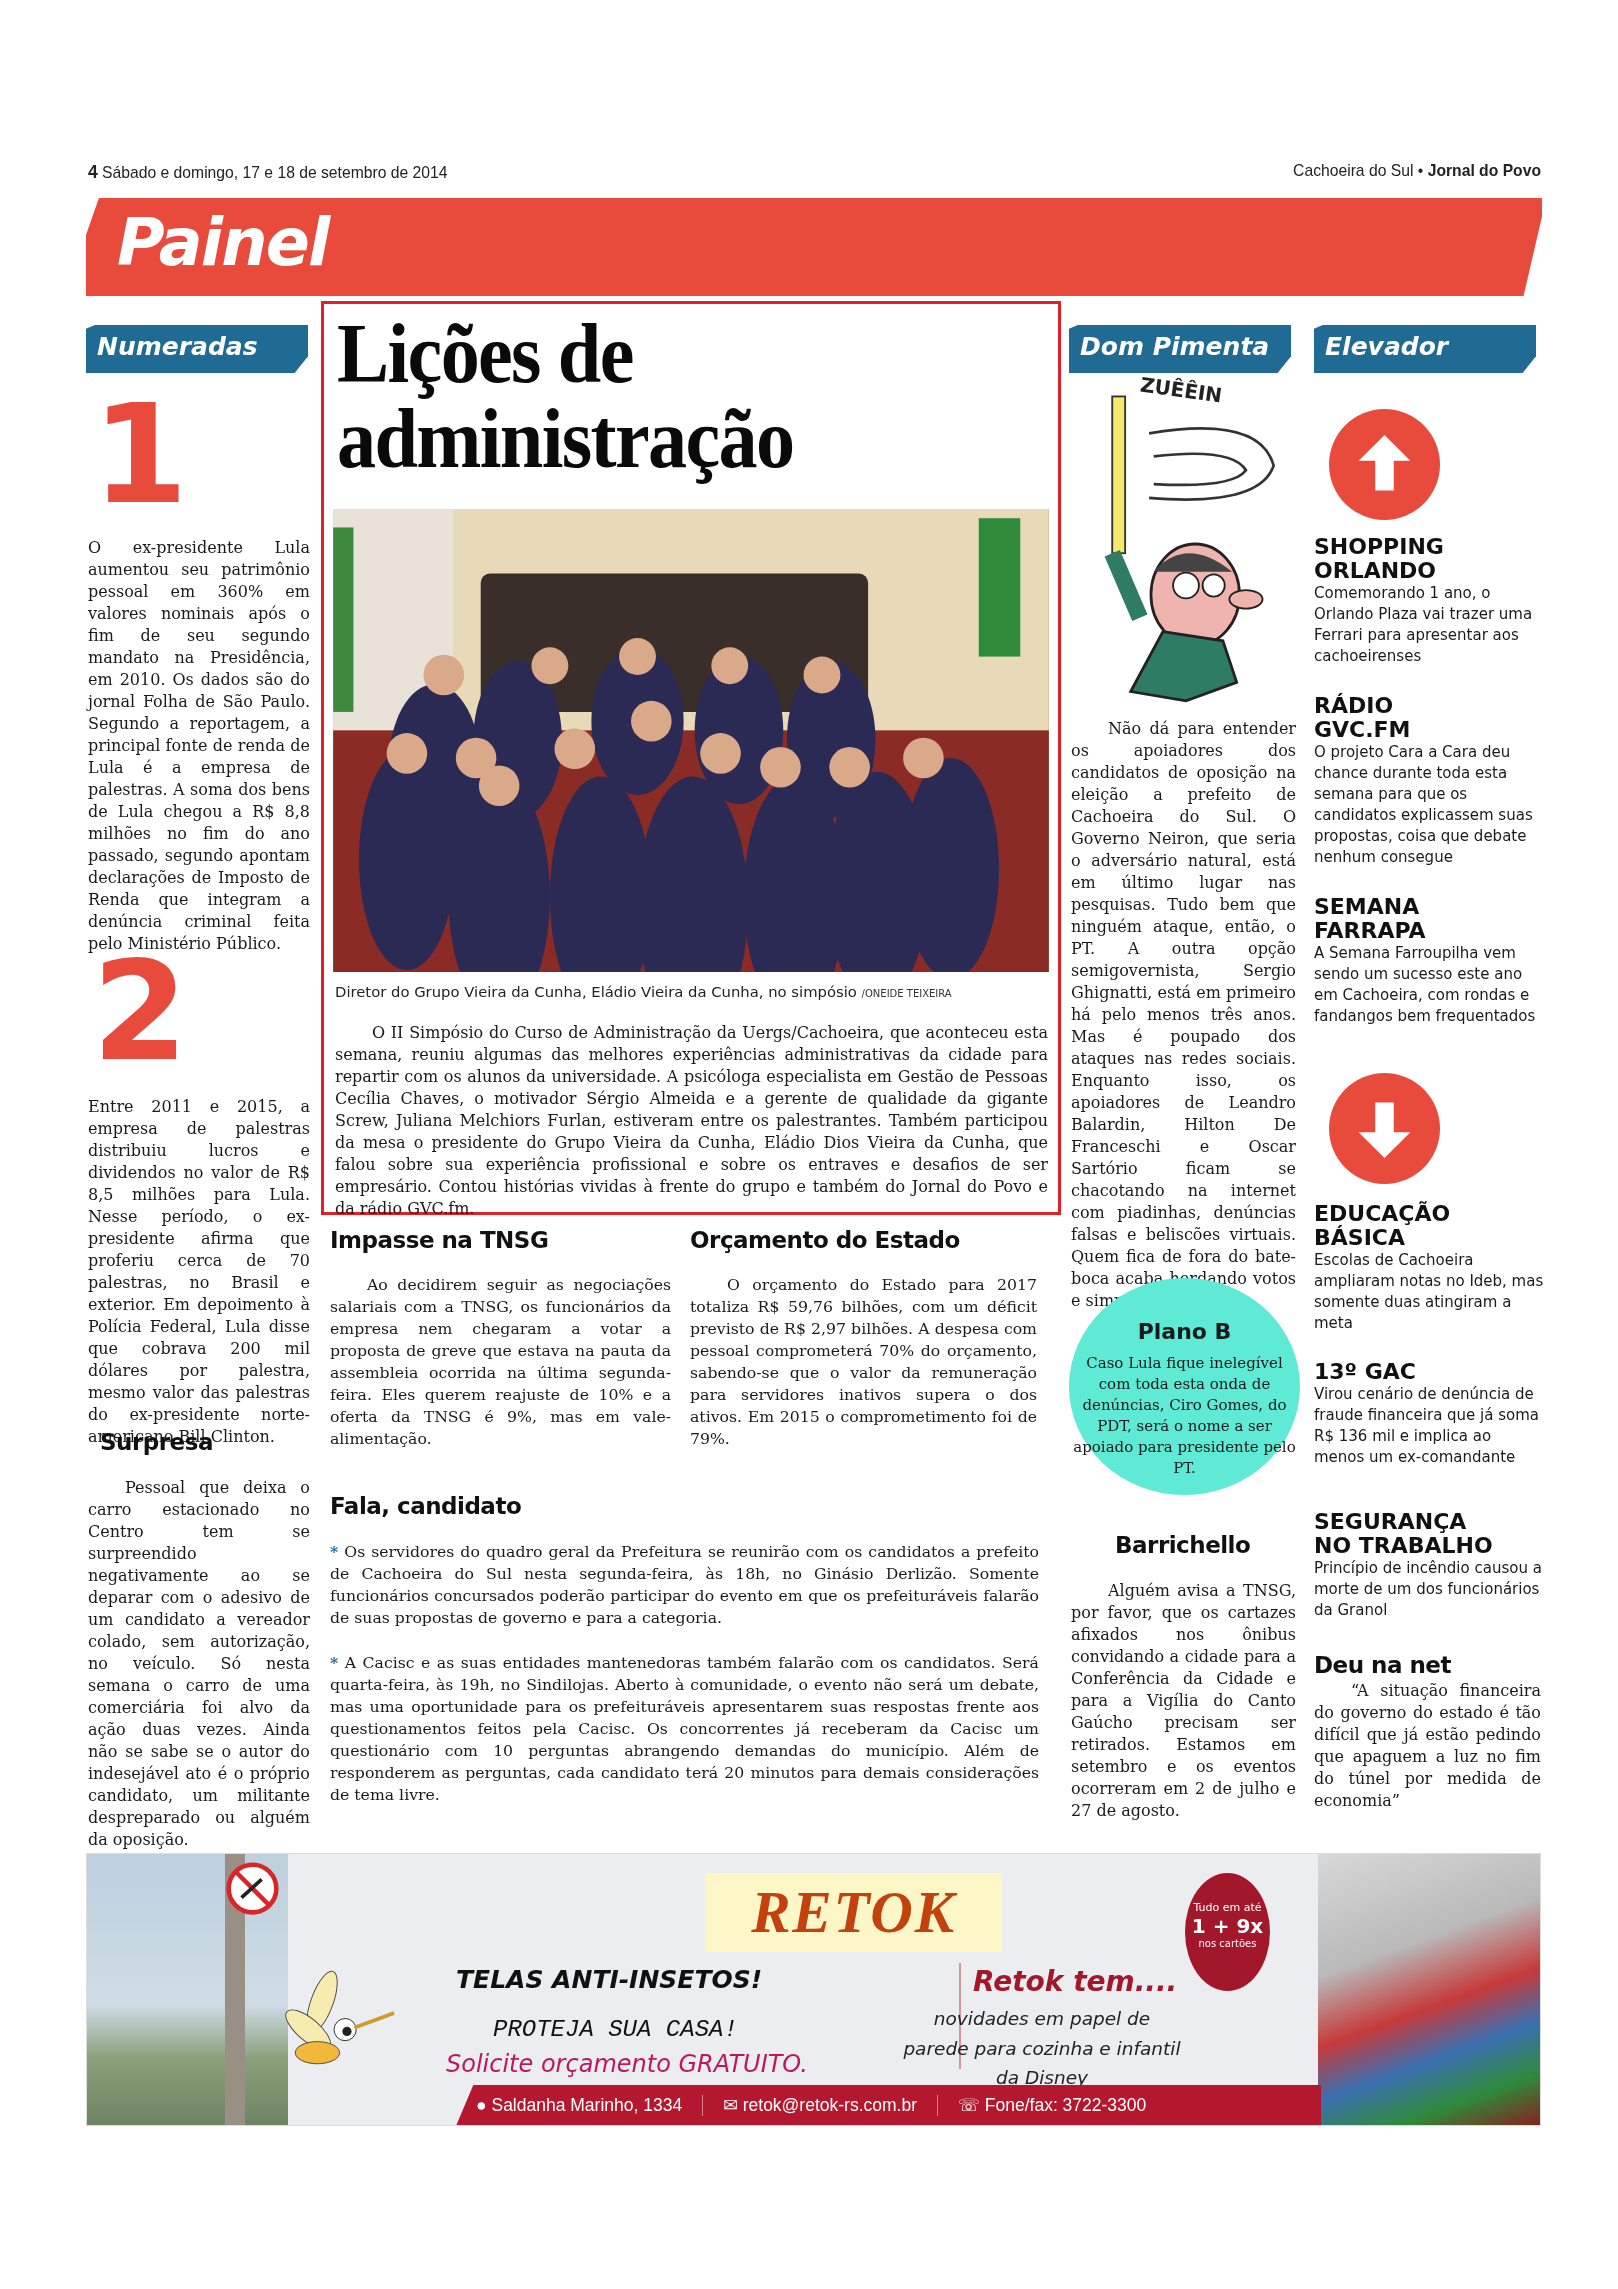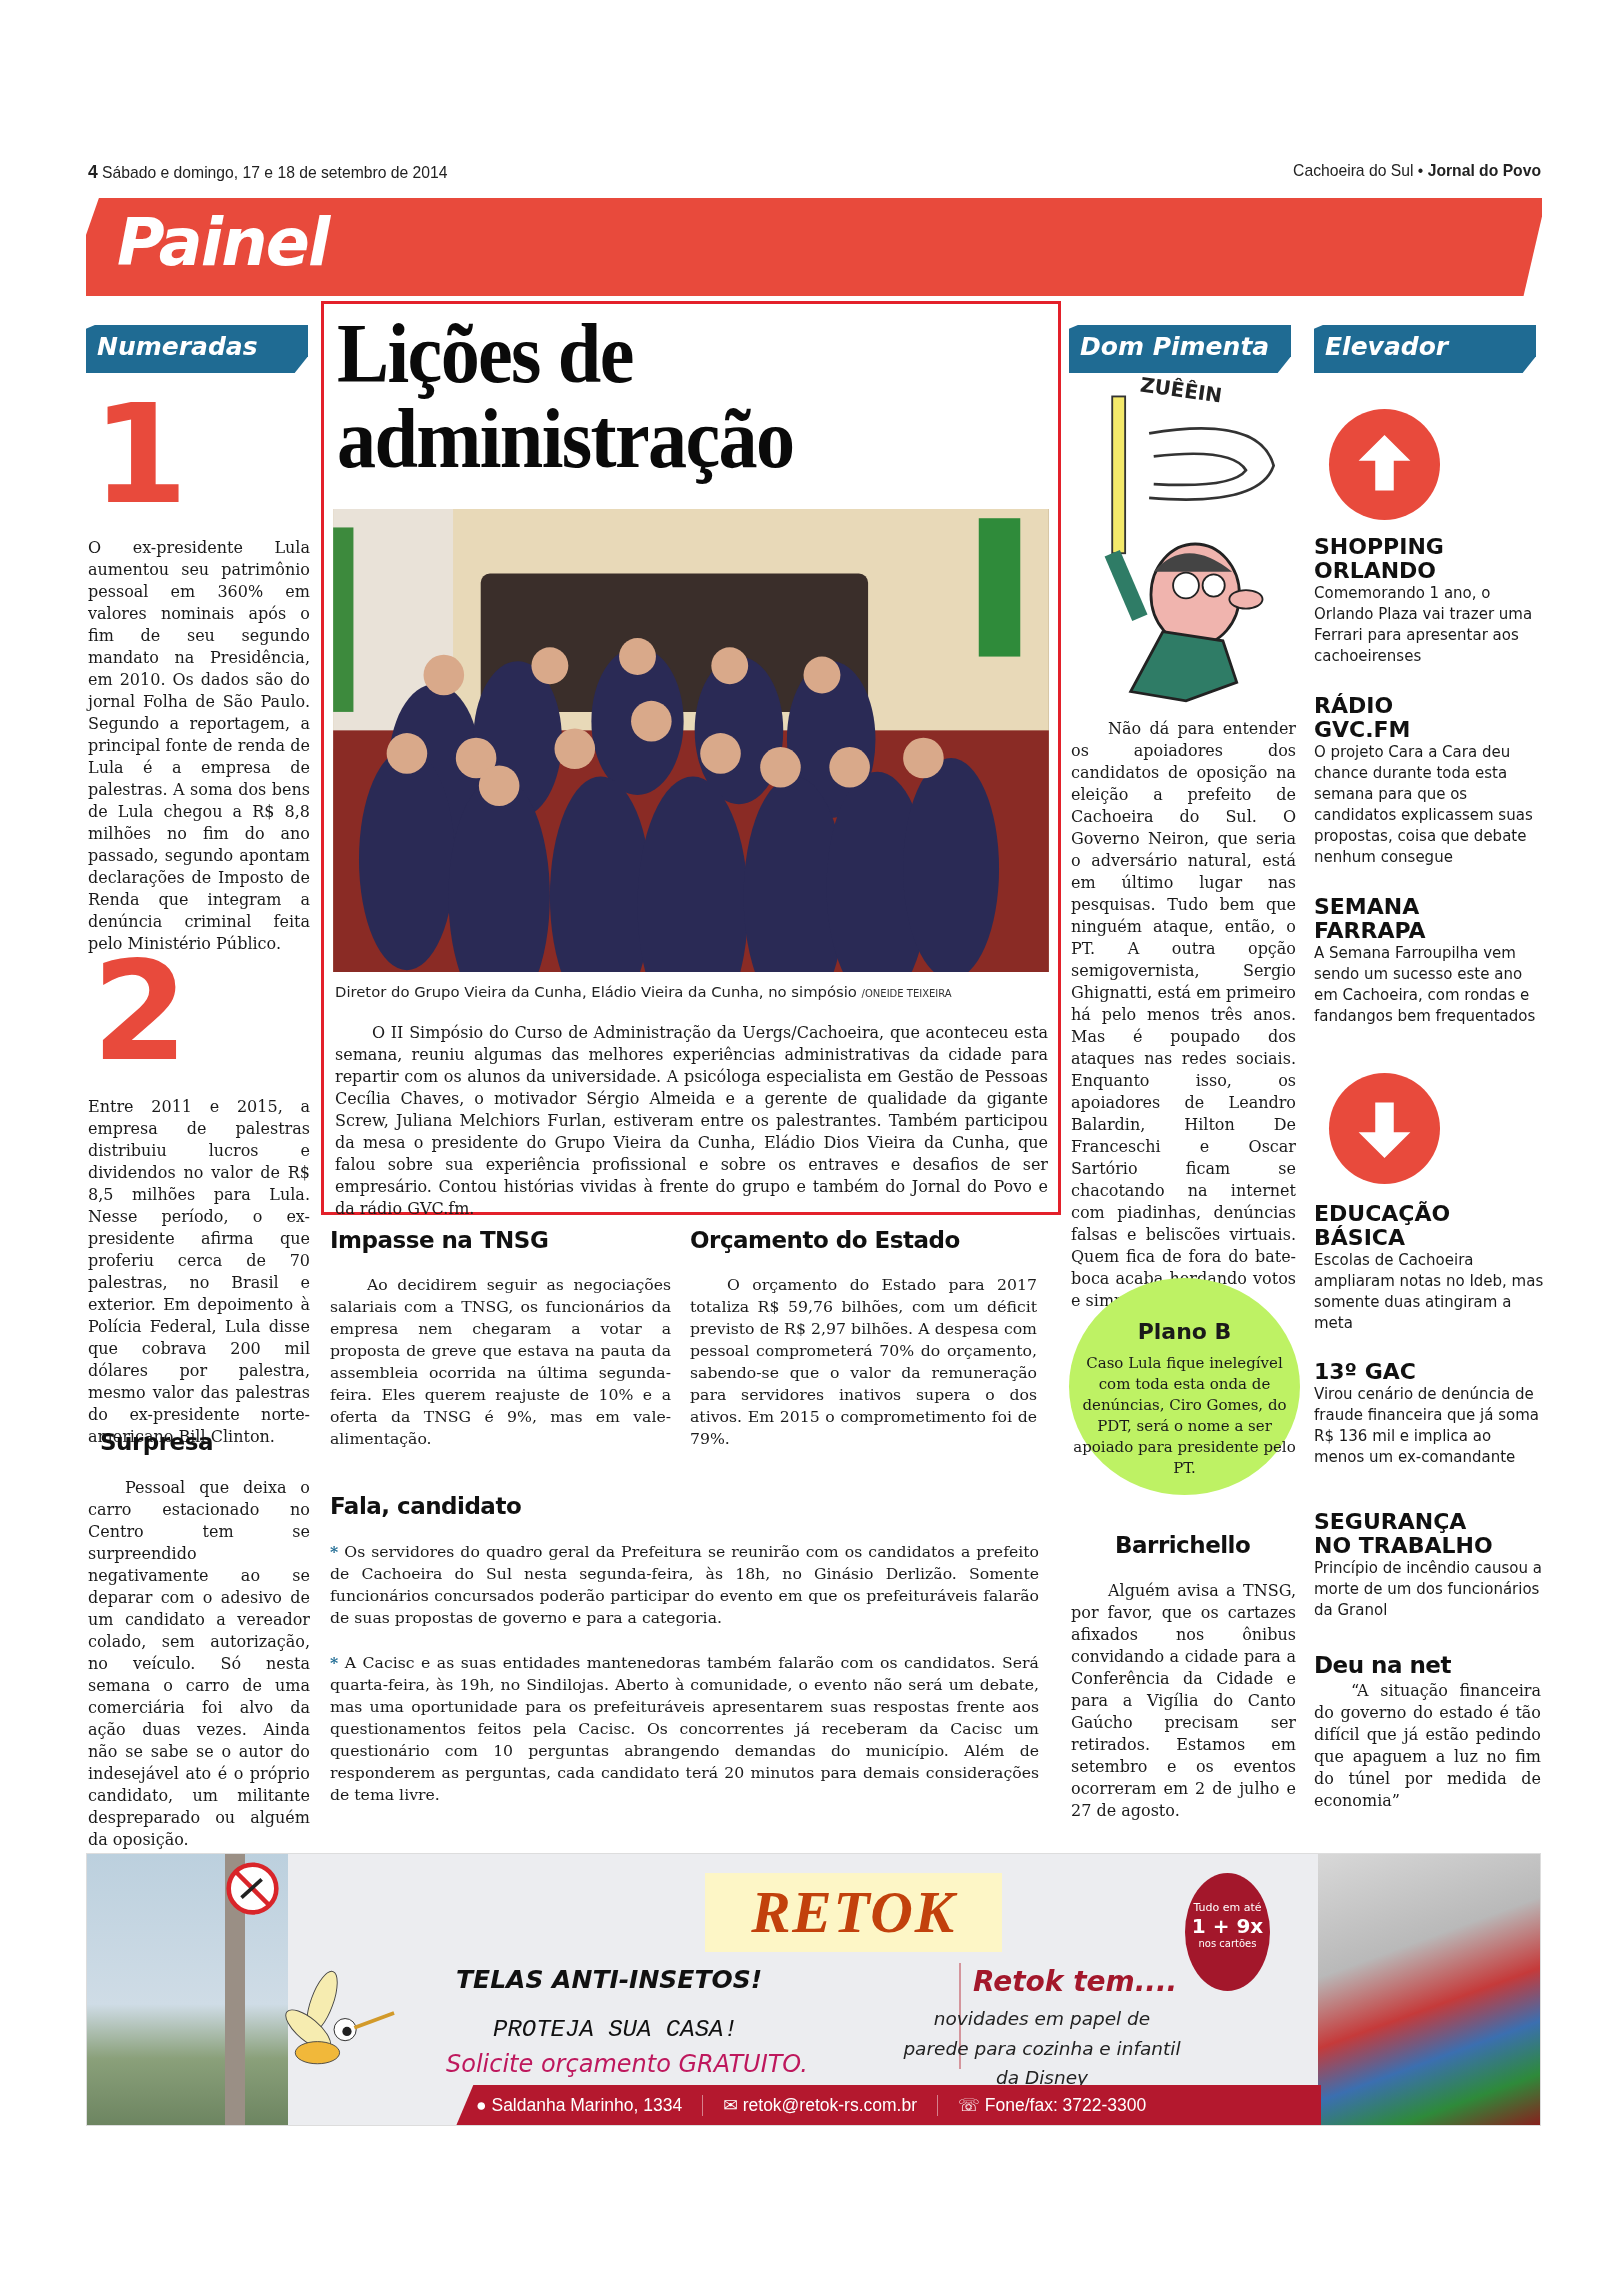--- a/index.html
+++ b/index.html
@@ -36,21 +36,21 @@
   .caption { position: absolute; left: 11px; top: 679px; font-family: "DejaVu Sans", sans-serif; font-size: 14.8px; color: #222; }
   .caption .credit { font-size: 10px; text-transform: uppercase; color: #333; }
   .story-text { position: absolute; left: 11px; top: 718px; width: 713px; font-size: 16px; line-height: 22px; text-align: justify; }
 
   
   .elev-title { font-family: "DejaVu Sans", sans-serif; font-weight: 700; font-size: 22px; line-height: 24px; color: #111; }
   .elev-text { font-family: "DejaVu Sans", sans-serif; font-size: 15px; line-height: 21px; color: #1a1a1a; }
   .elev-circle { width: 111px; height: 111px; border-radius: 50%; background: #e84a3c; }
 
   
-  .plano { left: 1069px; top: 1278px; width: 231px; height: 217px; border-radius: 50%; background: #bef264; text-align: center; }
+  .plano { left: 1069px; top: 1278px; width: 231px; height: 217px; border-radius: 50%; background: #5eead4; text-align: center; }
   .plano-title { font-family: "DejaVu Sans", sans-serif; font-weight: 700; font-size: 22px; margin-top: 41px; }
   .plano-text { font-family: "DejaVu Serif", serif; font-size: 15px; line-height: 21px; margin: 9.2px auto 0; width: 231px; }
 
   .asterisk { color: #1f6b93; font-weight: 700; }
 
   
   .ad { left: 86px; top: 1853px; width: 1455px; height: 273px; background: #ecedf0; overflow: hidden; border: 0.9px solid #ddd; }
   .ad-window { position: absolute; left: 0; top: 0; width: 201px; height: 273px; background: linear-gradient(180deg,#bcd0de 0%,#cfdce6 55%,#8aa07a 75%,#6c8460 100%); }
   .ad-window .frame { position: absolute; left: 138px; top: 0; width: 20px; height: 273px; background: #9a8f85; }
   .ad-logo { position: absolute; left: 618px; top: 18.5px; width: 297px; height: 79px; background: #fdf6c6; font-family: "Liberation Serif", serif; font-style: italic; font-weight: 700; font-size: 59px; color: #c2410c; text-align: center; line-height: 79px; letter-spacing: 1.8px; }

